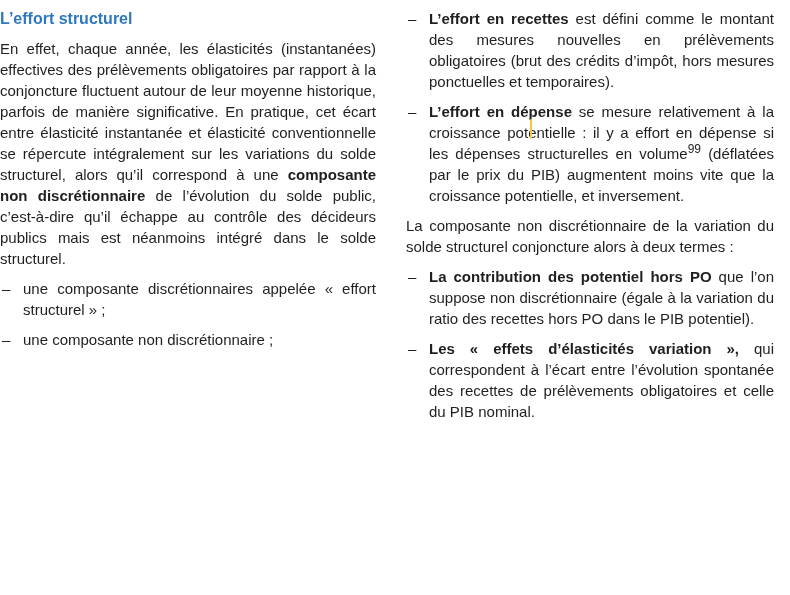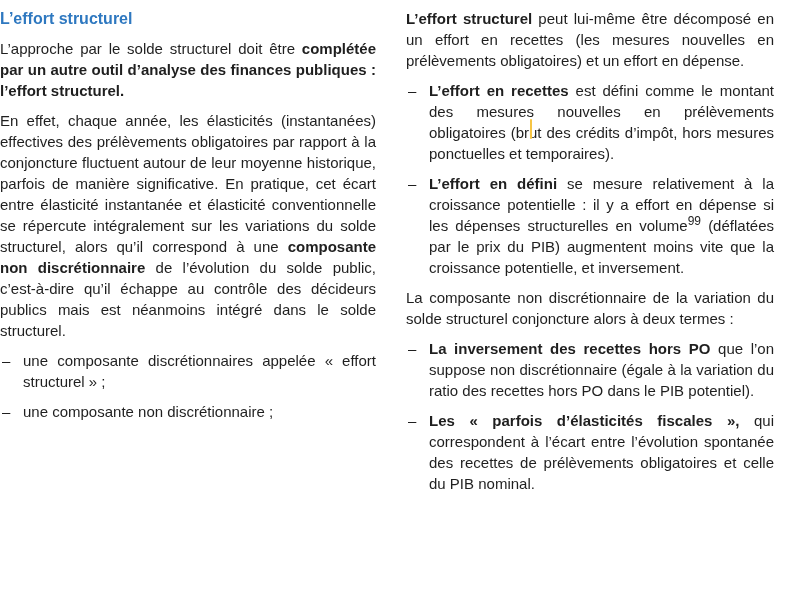--- a/index.html
+++ b/index.html
@@ -69,61 +69,59 @@
 </style>
 </head>
 <body style="color: rgb(31, 31, 31);">
 
 <div class="page">
 
   <div class="col col-left">
 
     <h2 class="section-heading" style="color: rgb(46, 120, 192);">L’effort structurel</h2>
 
-    <p class="para"><span>L’approche par le solde structurel doit être </span><span class="b">complétée par un autre outil d’analyse des finances publiques : l’effort structurel.</span></p>
 
     <p class="para"><span>En effet, chaque année, les élasticités (instantanées) effectives des prélèvements obligatoires par rapport à la conjoncture fluctuent autour de leur moyenne historique, parfois de manière significative. En pratique, cet écart entre élasticité instantanée et élasticité conventionnelle se répercute intégralement sur les variations du solde structurel, alors qu’il correspond à une </span><span class="b">composante non discrétionnaire</span><span> de l’évolution du solde public, c’est-à-dire qu’il échappe au contrôle des décideurs publics mais est néanmoins intégré dans le solde structurel.</span></p>
 
 
 
     <div class="bullet">
       <span class="dash">–</span>
       <div class="bullet-text"><span>une composante discrétionnaires appelée « effort structurel » ;</span></div>
     </div>
 
     <div class="bullet">
       <span class="dash">–</span>
       <div class="bullet-text"><span>une composante non discrétionnaire ;</span></div>
     </div>
 
   </div>
 
   <div class="col col-right">
 
-    <p class="para"><span class="b">L’effort structurel</span><span> peut lui-même être décomposé en un effort en recettes (les mesures nouvelles en prélèvements obligatoires) et un effort en dépense.</span></p>
 
     <div class="bullet">
       <span class="dash">–</span>
       <div class="bullet-text"><span class="b">L’effort en recettes</span><span> est défini comme le montant des mesures nouvelles en prélèvements obligatoires (brut des crédits d’impôt, hors mesures ponctuelles et temporaires).</span></div>
     </div>
 
     <div class="bullet">
       <span class="dash">–</span>
-      <div class="bullet-text"><span class="b">L’effort en défini</span><span> se mesure relativement à la croissance potentielle : il y a effort en dépense si les dépenses structurelles en volume</span><sup class="fnref">99</sup><span> (déflatées par le prix du PIB) augmentent moins vite que la croissance potentielle, et inversement.</span></div>
+      <div class="bullet-text"><span class="b">L’effort en dépense</span><span> se mesure relativement à la croissance potentielle : il y a effort en dépense si les dépenses structurelles en volume</span><sup class="fnref">99</sup><span> (déflatées par le prix du PIB) augmentent moins vite que la croissance potentielle, et inversement.</span></div>
     </div>
 
     <p class="para"><span>La composante non discrétionnaire de la variation du solde structurel conjoncture alors à deux termes :</span></p>
 
     <div class="bullet">
       <span class="dash">–</span>
-      <div class="bullet-text"><span class="b">La inversement des recettes hors PO</span><span> que l’on suppose non discrétionnaire (égale à la variation du ratio des recettes hors PO dans le PIB potentiel).</span></div>
+      <div class="bullet-text"><span class="b">La contribution des potentiel hors PO</span><span> que l’on suppose non discrétionnaire (égale à la variation du ratio des recettes hors PO dans le PIB potentiel).</span></div>
     </div>
 
     <div class="bullet">
       <span class="dash">–</span>
-      <div class="bullet-text"><span class="b">Les « parfois d’élasticités fiscales », </span><span>qui correspondent à l’écart entre l’évolution spontanée des recettes de prélèvements obligatoires et celle du PIB nominal.</span></div>
+      <div class="bullet-text"><span class="b">Les « effets d’élasticités variation », </span><span>qui correspondent à l’écart entre l’évolution spontanée des recettes de prélèvements obligatoires et celle du PIB nominal.</span></div>
     </div>
 
   </div>
 
 </div>
 
 <div class="caret" style="background: rgb(246, 197, 68);"></div>
 
 </body></html>

